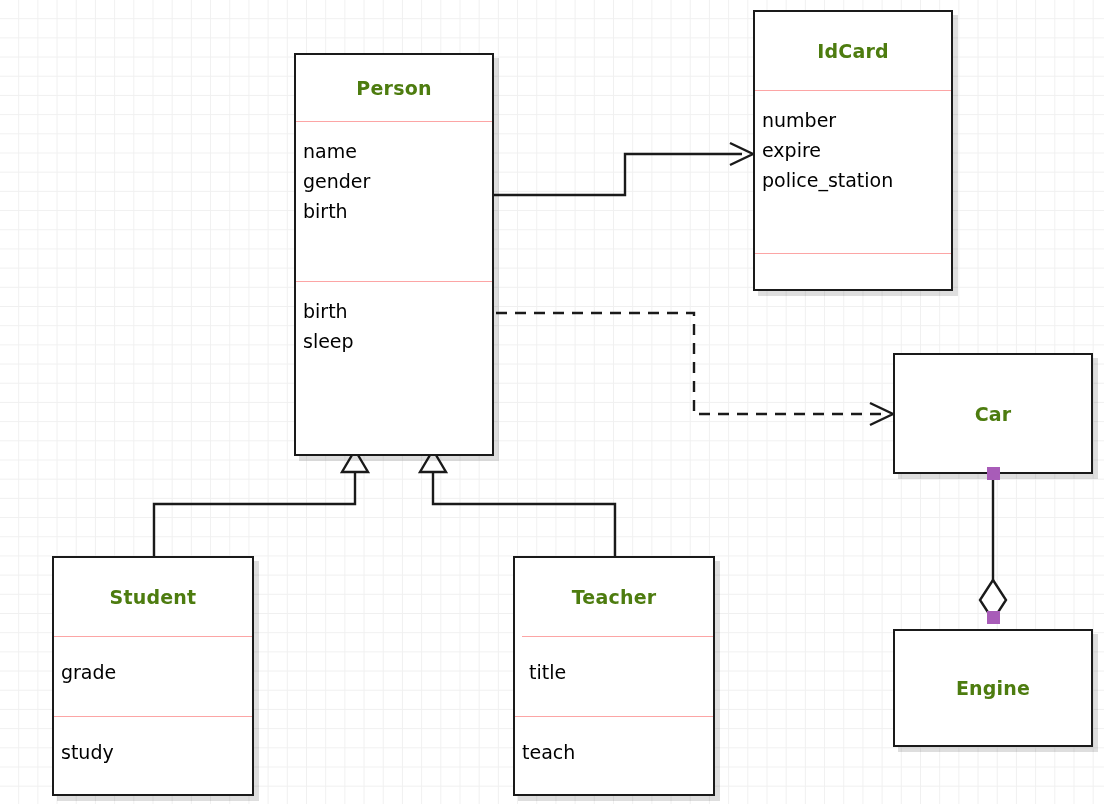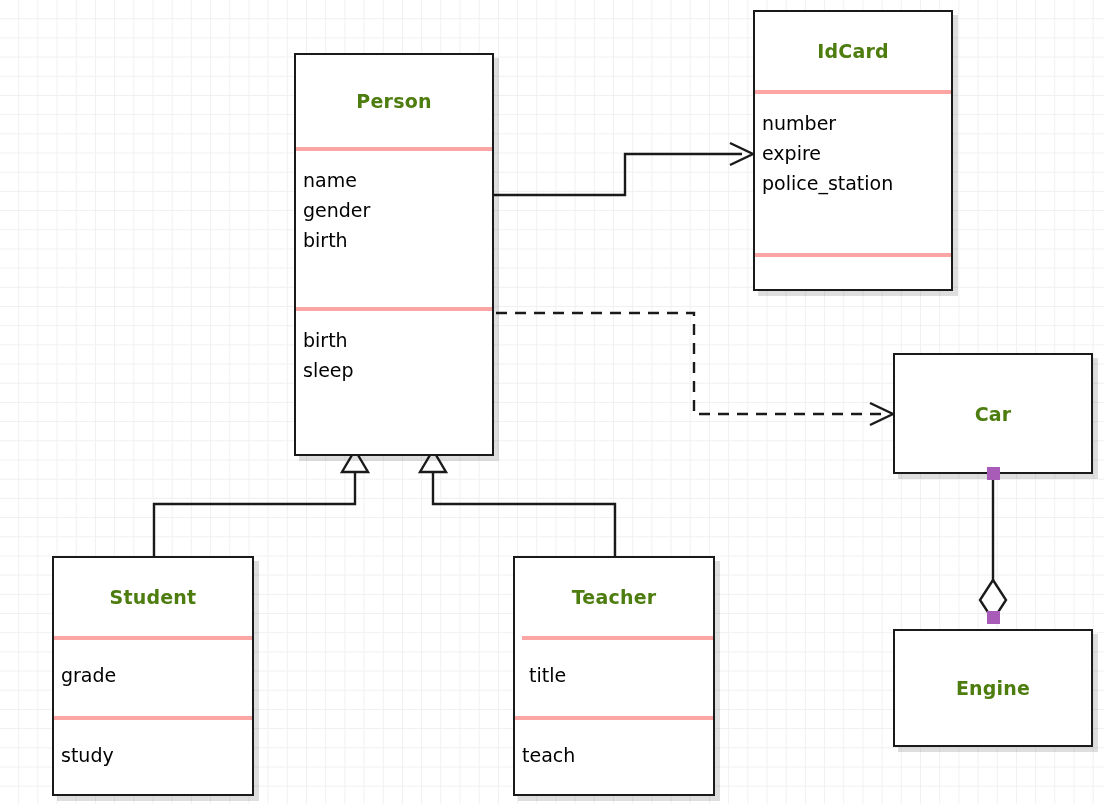--- a/index.html
+++ b/index.html
@@ -37,21 +37,21 @@
     box-shadow: 5px 5px 0 0 rgba(0, 0, 0, 0.13);
     display: flex;
     flex-direction: column;
   }
   .compartment {
     box-sizing: border-box;
     position: relative;
     overflow: hidden;
   }
   .compartment + .compartment {
-    border-top: 4px solid #fca5a5;
+    border-top: 1px solid #fca5a5;
   }
   .class-name {
     display: flex;
     align-items: center;
     justify-content: center;
     font-weight: bold;
     font-size: 19px;
     color: #4d7c0f;
     letter-spacing: 0.2px;
   }
@@ -95,21 +95,21 @@
     <polygon points="355,450 368,472 342,472" fill="#ffffff" stroke="#1a1a1a" stroke-width="2.4" stroke-linejoin="miter"></polygon>
 
     <path d="M 615 556 L 615 504 L 433 504 L 433 470" fill="none" stroke="#1a1a1a" stroke-width="2.4" stroke-linejoin="miter"></path>
     <polygon points="433,450 446,472 420,472" fill="#ffffff" stroke="#1a1a1a" stroke-width="2.4" stroke-linejoin="miter"></polygon>
 
     <path d="M 993 474 L 993 612" fill="none" stroke="#1a1a1a" stroke-width="2.4"></path>
     <polygon points="993,580 1006,600 993,620 980,600" fill="#ffffff" stroke="#1a1a1a" stroke-width="2.4" stroke-linejoin="miter"></polygon>
   </svg>
 
   <div class="uml-class" style="left:294px; top:53px; width:200px; height:403px;">
-    <div class="compartment class-name" style="height:92px;text-align:center;">Person</div>
+    <div class="compartment class-name" style="height:66px;text-align:center;">Person</div>
     <div class="compartment member-list" style="height:160px;">
       <div class="member">name</div>
       <div class="member">gender</div>
       <div class="member">birth</div>
     </div>
     <div class="compartment member-list" style="flex:1 1 auto;">
       <div class="member">birth</div>
       <div class="member">sleep</div>
     </div>
   </div>

